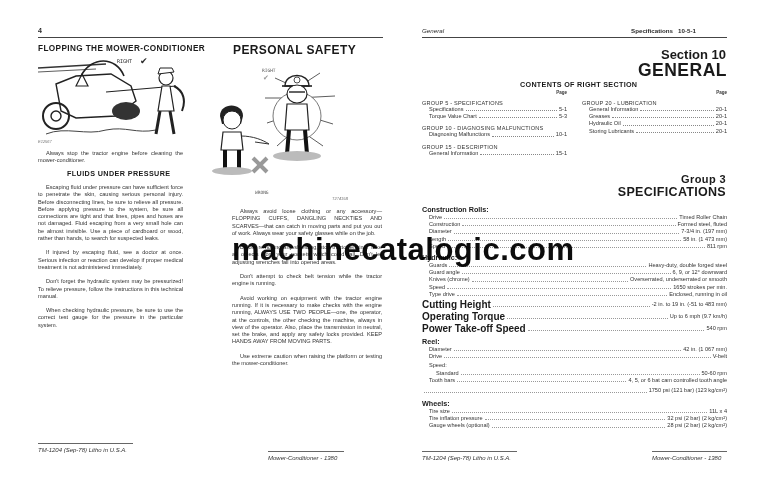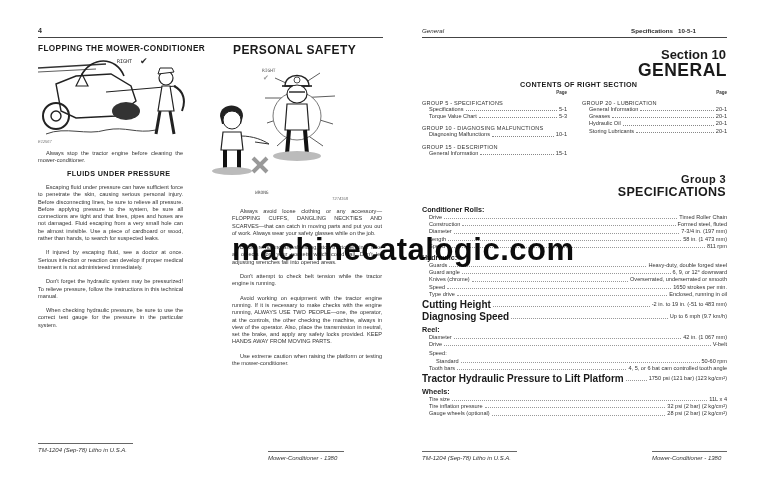--- a/index.html
+++ b/index.html
@@ -193,21 +193,21 @@
       <span class="lab">Storing Lubricants</span>
       <span class="dots"></span>
       <span class="pg">20-1</span>
     </div>
 </div>
 
 <div class="abs big-title" style="right:42px; top:173px; font-size:11px; letter-spacing:0.4px;">Group 3</div>
 <div class="abs big-title" style="right:42px; top:185px; font-size:12.5px; letter-spacing:0.3px;">SPECIFICATIONS</div>
 
 <div class="abs spec" style="left:422px; top:202px; width:305px;">
-  <div class="cat">Conditioner Rolls:</div>
+  <div class="cat">Construction Rolls:</div>
   <div class="row sub">
       <span class="lab">Drive</span>
       <span class="dots"></span>
       <span class="val">Timed Roller Chain</span>
     </div>
   <div class="row sub">
       <span class="lab">Construction</span>
       <span class="dots"></span>
       <span class="val">Formed steel, fluted</span>
     </div>
@@ -253,23 +253,28 @@
       <span class="dots"></span>
       <span class="val">Enclosed, running in oil</span>
     </div>
 
   <div class="bigrow">
       <span class="lab">Cutting Height</span>
       <span class="dots"></span>
       <span class="val">-2 in. to 19 in. (-51 to 483 mm)</span>
     </div>
   <div class="bigrow">
-      <span class="lab">Diagnosing Speed</span>
+      <span class="lab">Operating Torque</span>
       <span class="dots"></span>
       <span class="val">Up to 6 mph (9.7 km/h)</span>
+    </div>
+  <div class="bigrow">
+      <span class="lab">Power Take-off Speed</span>
+      <span class="dots"></span>
+      <span class="val">540 rpm</span>
     </div>
 
   <div class="cat">Reel:</div>
   <div class="row sub">
       <span class="lab">Diameter</span>
       <span class="dots"></span>
       <span class="val">42 in. (1 067 mm)</span>
     </div>
   <div class="row sub">
       <span class="lab">Drive</span>
@@ -282,21 +287,20 @@
       <span class="dots"></span>
       <span class="val">50-60 rpm</span>
     </div>
   <div class="row sub">
       <span class="lab">Tooth bars</span>
       <span class="dots"></span>
       <span class="val">4, 5, or 6 bat cam controlled tooth angle</span>
     </div>
 
   <div class="bigrow">
-      <span class="lab">Tractor Hydraulic Pressure to Lift Platform</span>
       <span class="dots"></span>
       <span class="val">1750 psi (121 bar) (123 kg/cm²)</span>
     </div>
 
   <div class="cat">Wheels:</div>
   <div class="row sub">
       <span class="lab">Tire size</span>
       <span class="dots"></span>
       <span class="val">11L x 4</span>
     </div>

